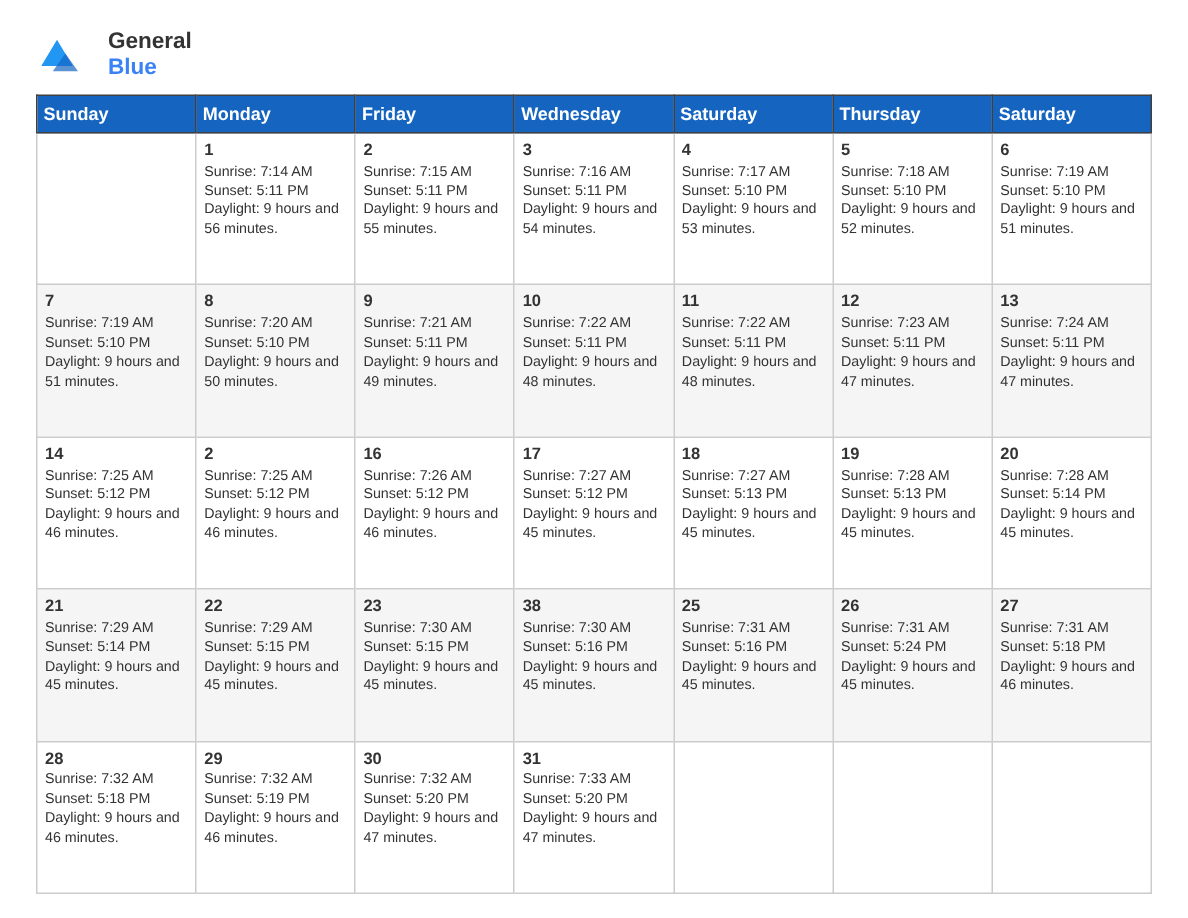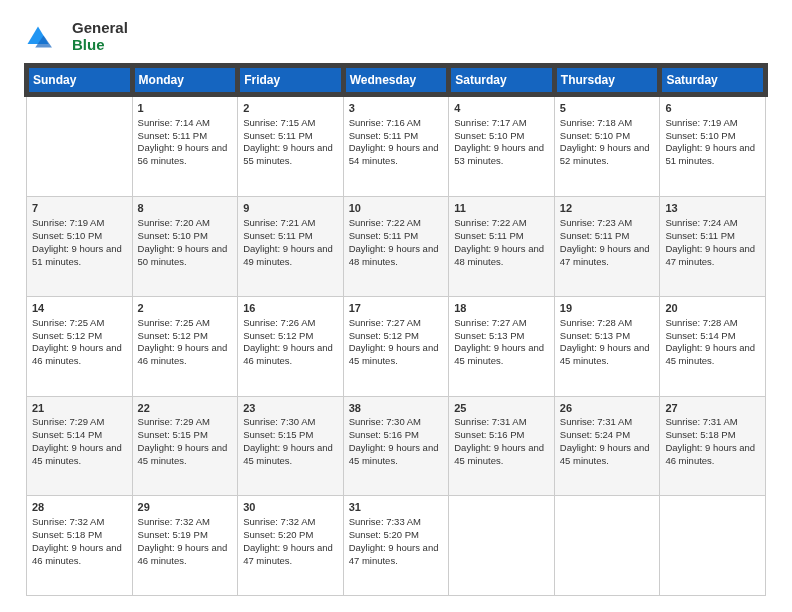--- a/index.html
+++ b/index.html
@@ -52,21 +52,21 @@
       width: 100%;
       table-layout: fixed;
     }
     .calendar th {
       background-color: #1565C0;
       color: #fff;
       font-size: 12px;
       font-weight: bold;
       padding: 5px 4px;
       text-align: left;
-      border: 5px solid #404040;
+      border: 1px solid #404040;
     }
     .calendar td {
       vertical-align: top;
       padding: 4px 5px;
       border: 1px solid #ccc;
       font-size: 9.5px;
       color: #333;
       line-height: 1.35;
       background: #fff;
     }
@@ -88,21 +88,21 @@
 
 <div class="page">
   <div class="header">
     <div class="logo">
       <svg class="logo-icon" viewBox="0 0 40 40">
         <polygon points="20,5 35,30 5,30" fill="#2196F3"></polygon>
         <polygon points="28,18 40,35 16,35" fill="#1565C0" opacity="0.7"></polygon>
       </svg>
       <div>
         <div style="font-size:15px;font-weight:bold;color:#333;line-height:1.1">General</div>
-        <div style="font-size:15px;font-weight:bold;color:#15803d;line-height:1.1">Blue</div>
+        <div style="font-size:15px;font-weight:bold;color:#3b82f6;line-height:1.1">Blue</div>
       </div>
     </div>
     <div class="title-block">
       <div class="month-title"></div>
       <div class="location"></div>
     </div>
   </div>
 
   <table class="calendar">
     <thead>

